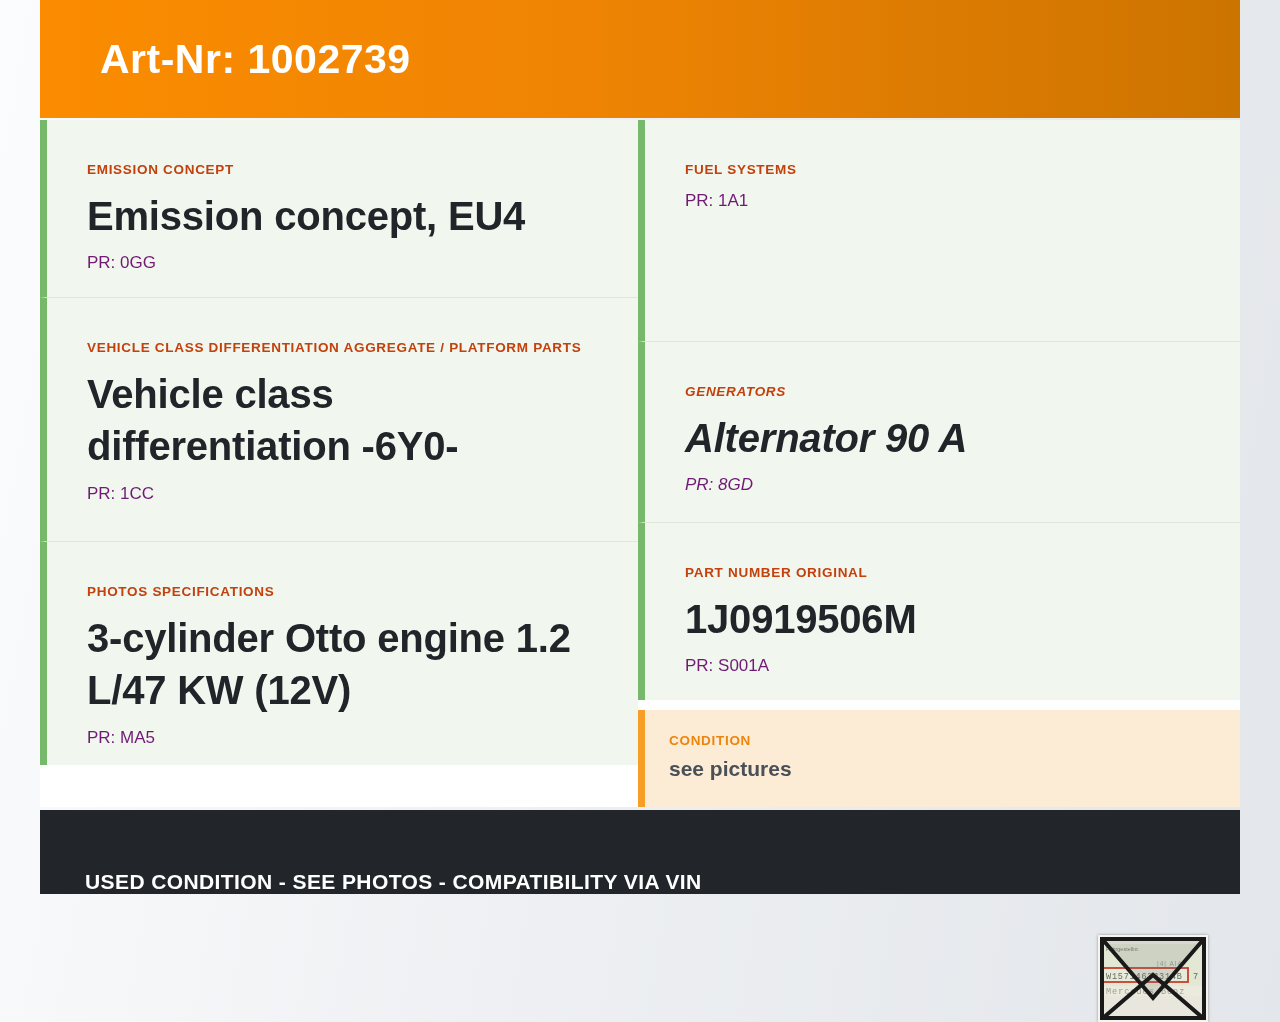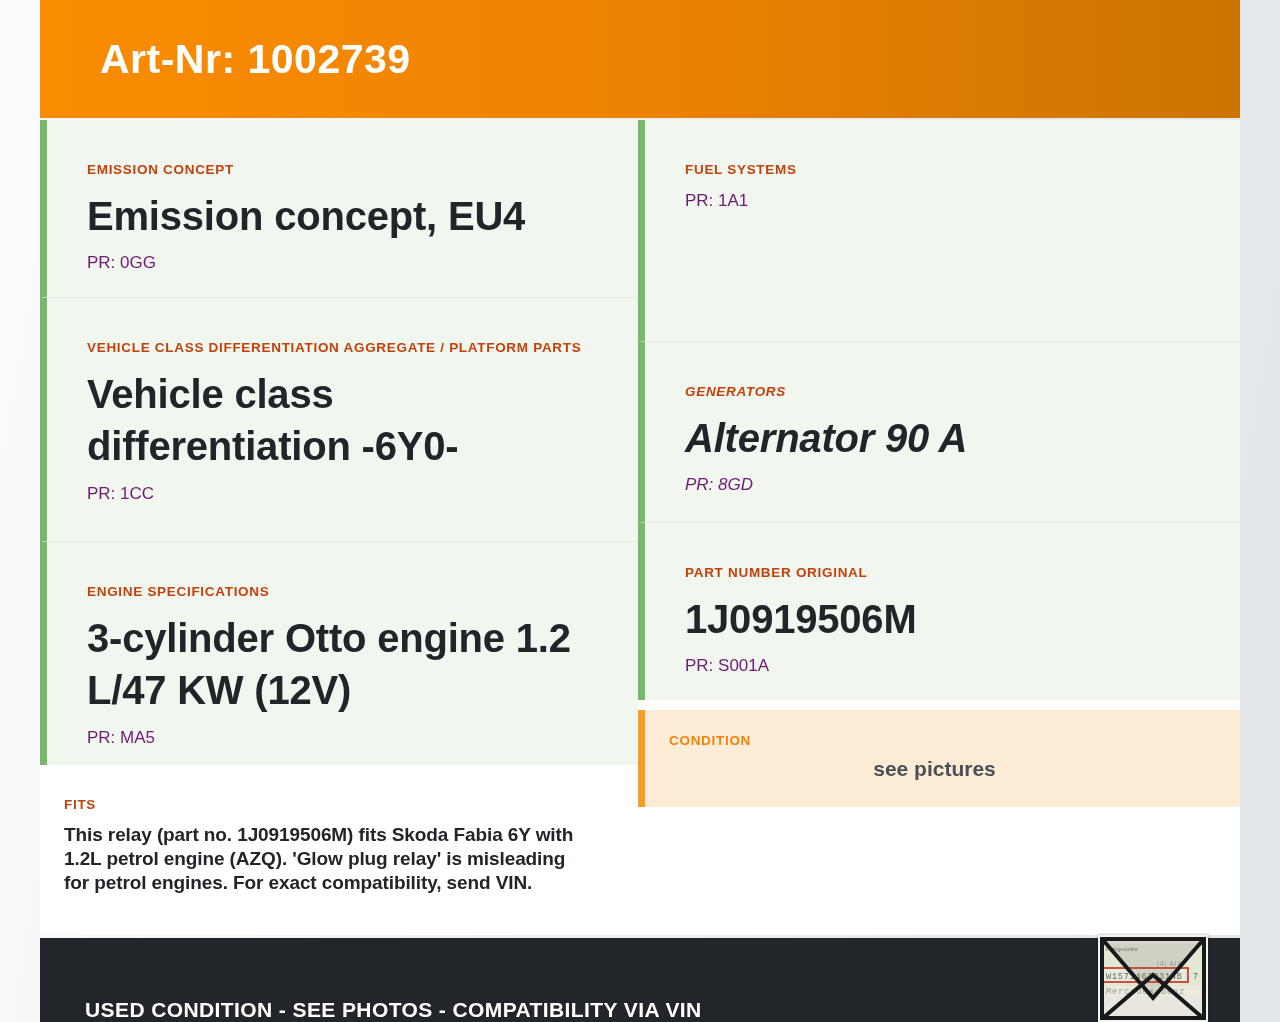--- a/index.html
+++ b/index.html
@@ -58,21 +58,21 @@
     font-size:19px; font-weight:600; color:#212529;
     line-height:1.27; margin-top:8px; letter-spacing:-0.1px;
   }
 
   .card.condition {
     background:#fdecd5; border-left:7px solid #f69e26;
     height:97px; margin-top:10px; padding:21px 40px 10px 24px;
   }
   .condition .card-label { color:#ec850e; }
   .condition-value {
-    font-size:21px; font-weight:600; color:#495057; margin-top:6px;text-align:center;
+    font-size:21px; font-weight:600; color:#495057; margin-top:6px;
   }
 
   
   .footer {
     height:84px; margin-top:3px; background:#22262b;
     display:flex; align-items:flex-end; padding-left:45px;
   }
   .footer-text {
     color:#ffffff; font-size:21px; font-weight:700; letter-spacing:0.4px;
   }
@@ -103,27 +103,23 @@
         <div class="card-label">EMISSION CONCEPT</div>
         <div class="card-title">Emission concept, EU4</div>
         <div class="card-pr">PR: 0GG</div>
       </section>
       <section class="card green h-l2">
         <div class="card-label">VEHICLE CLASS DIFFERENTIATION AGGREGATE / PLATFORM PARTS</div>
         <div class="card-title">Vehicle class differentiation -6Y0-</div>
         <div class="card-pr">PR: 1CC</div>
       </section>
       <section class="card green h-l3">
-        <div class="card-label">ENGINE SPECIFICATIONS</div>
+        <div class="card-label">PHOTOS SPECIFICATIONS</div>
         <div class="card-title">3-cylinder Otto engine 1.2 L/47 KW (12V)</div>
         <div class="card-pr">PR: MA5</div>
-      </section>
-      <section class="card fits">
-        <div class="card-label">FITS</div>
-        <div class="fits-text">This relay (part no. 1J0919506M) fits Skoda Fabia 6Y with 1.2L petrol engine (AZQ). 'Glow plug relay' is misleading for petrol engines. For exact compatibility, send VIN.</div>
       </section>
     </div>
 
     <div class="col">
       <section class="card green h-r1">
         <div class="card-label">FUEL SYSTEMS</div>
         <div class="card-pr">PR: 1A1</div>
       </section>
       <section class="card green h-r2">
         <div class="card-label">GENERATORS</div>

